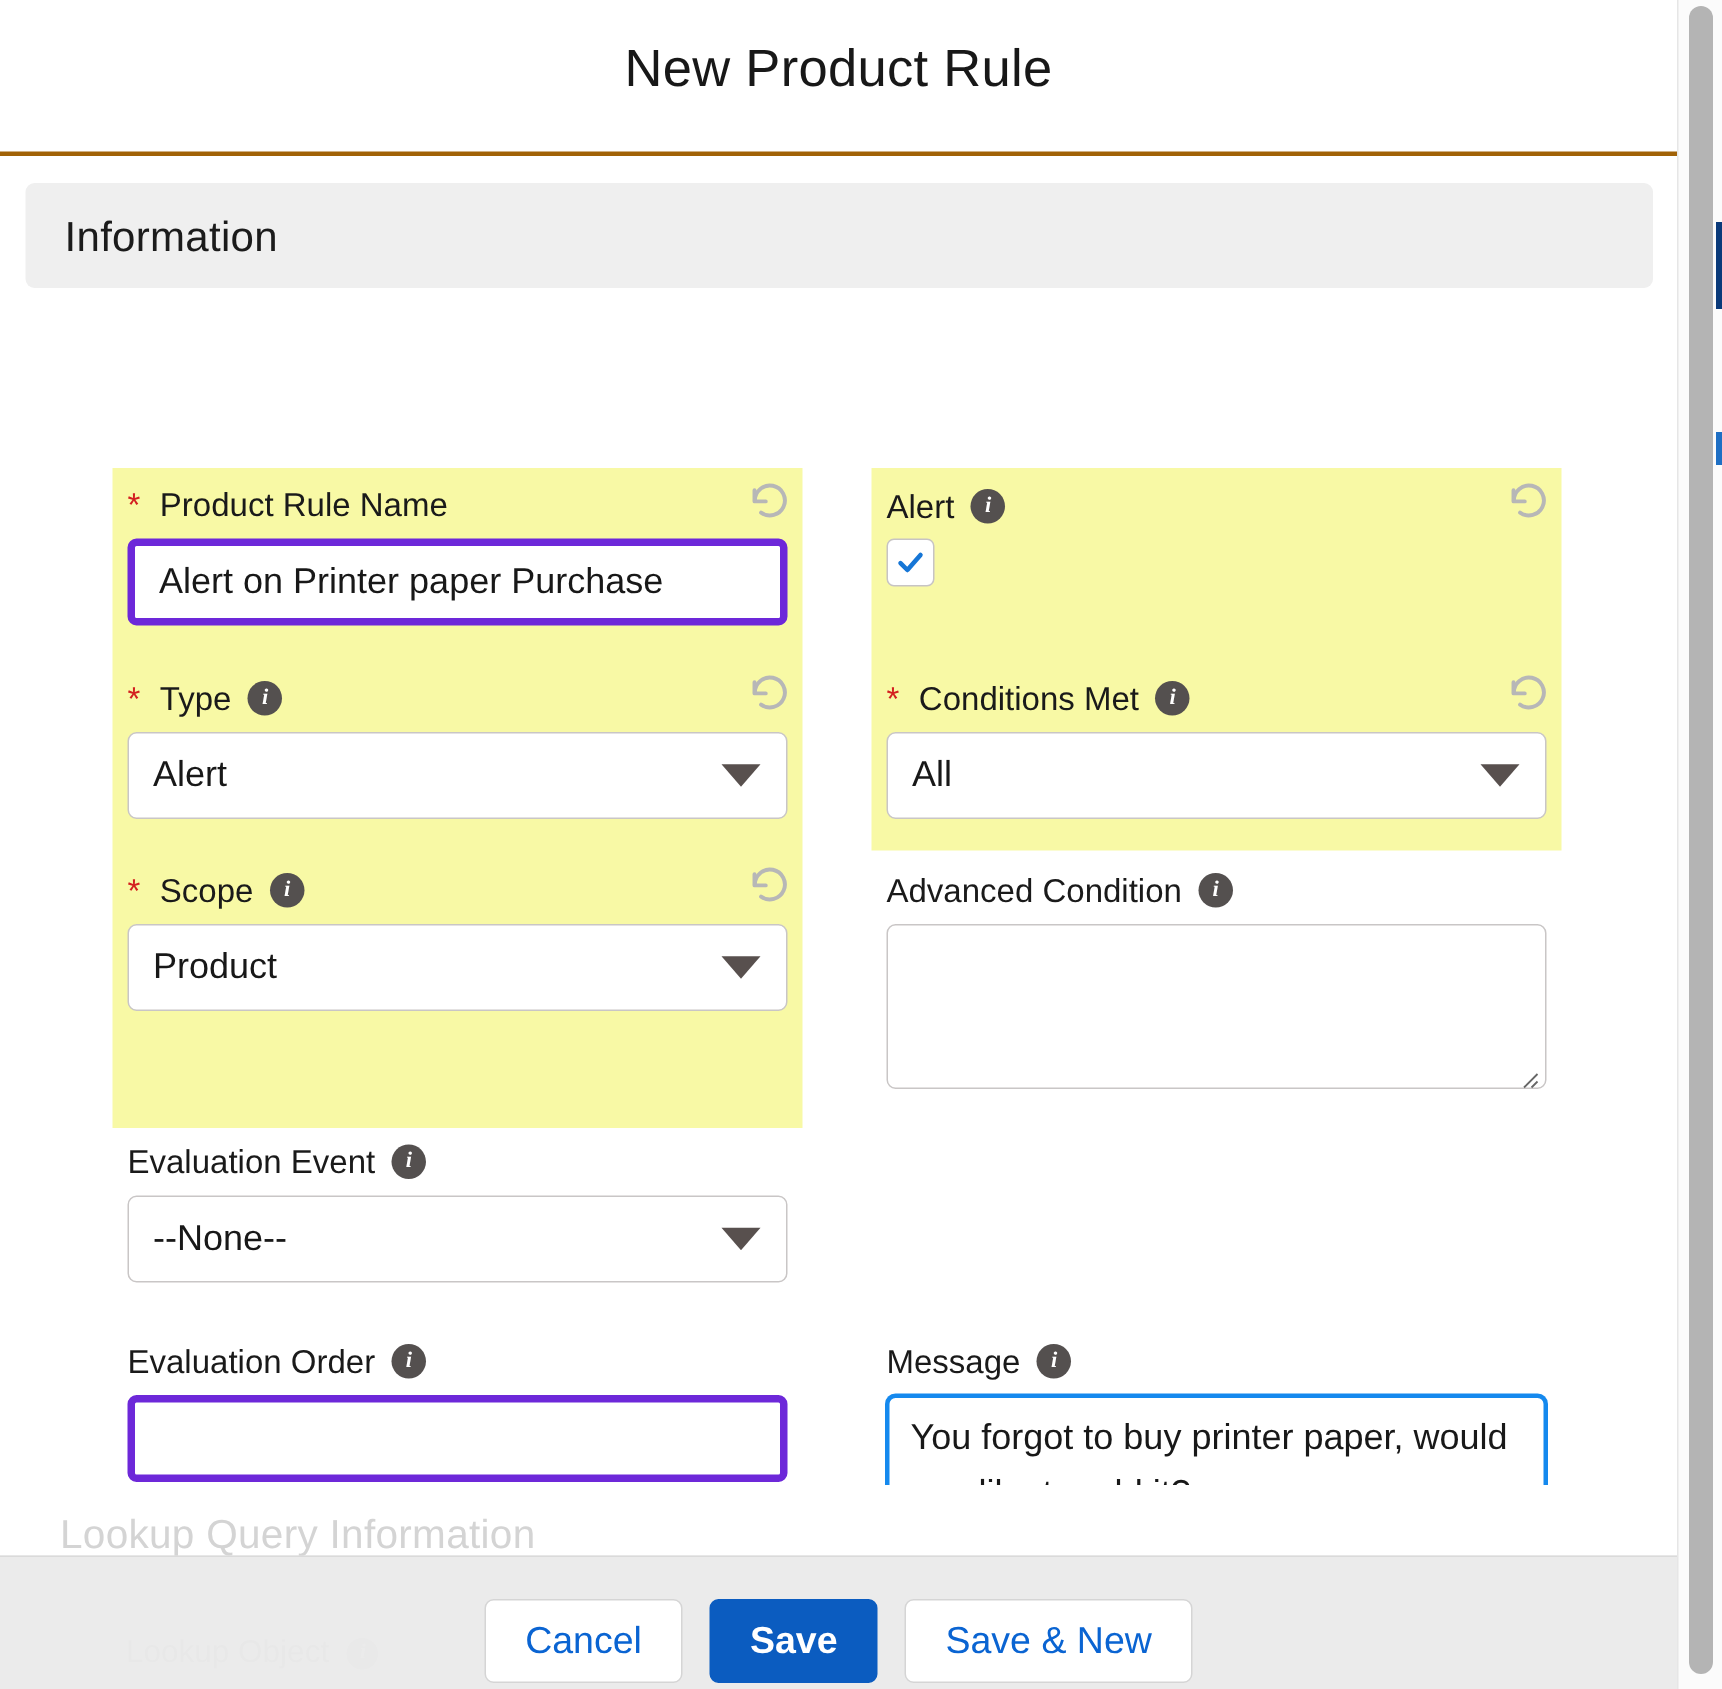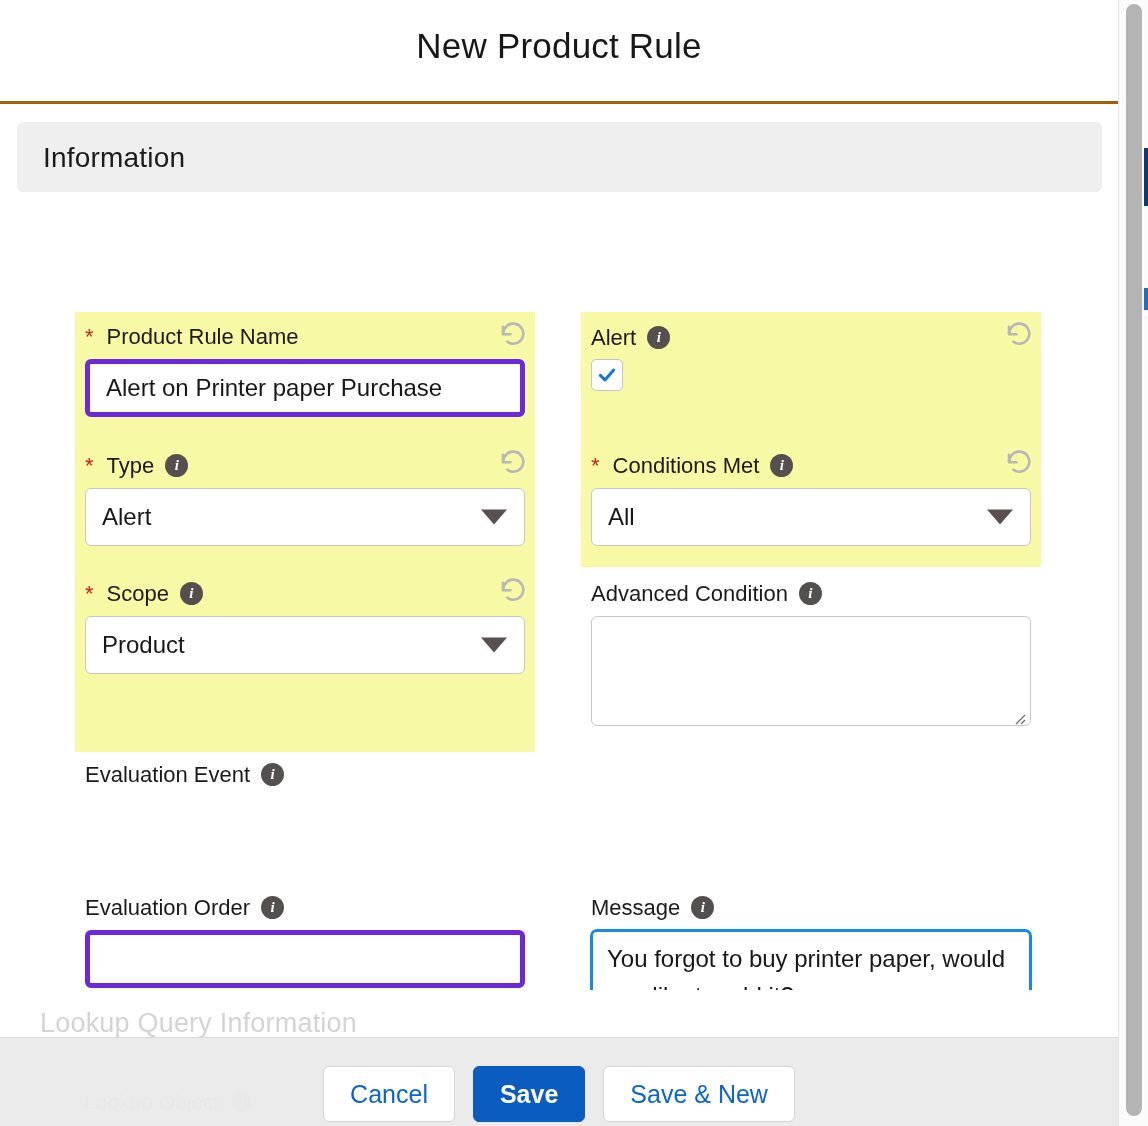--- a/index.html
+++ b/index.html
@@ -404,20 +404,24 @@
             <path d="M4.2 12.6 A8 8 0 1 1 7.5 19"></path>
           </svg>
         </div>
       </div>
 
       <div class="field" style="left:85px; top:659px;text-align:center;">
         <div class="field-label">
           <span>Evaluation Event</span>
           <span class="info-icon">i</span>
         </div>
+        <div class="select-wrap">
+          <div class="select-box">--None--</div>
+          <span class="select-arrow"></span>
+        </div>
       </div>
 
       <div class="field" style="left:85px; top:792px;">
         <div class="field-label">
           <span>Evaluation Order</span>
           <span class="info-icon">i</span>
         </div>
         <input class="text-input" type="text" value="" style="">
       </div>
 

